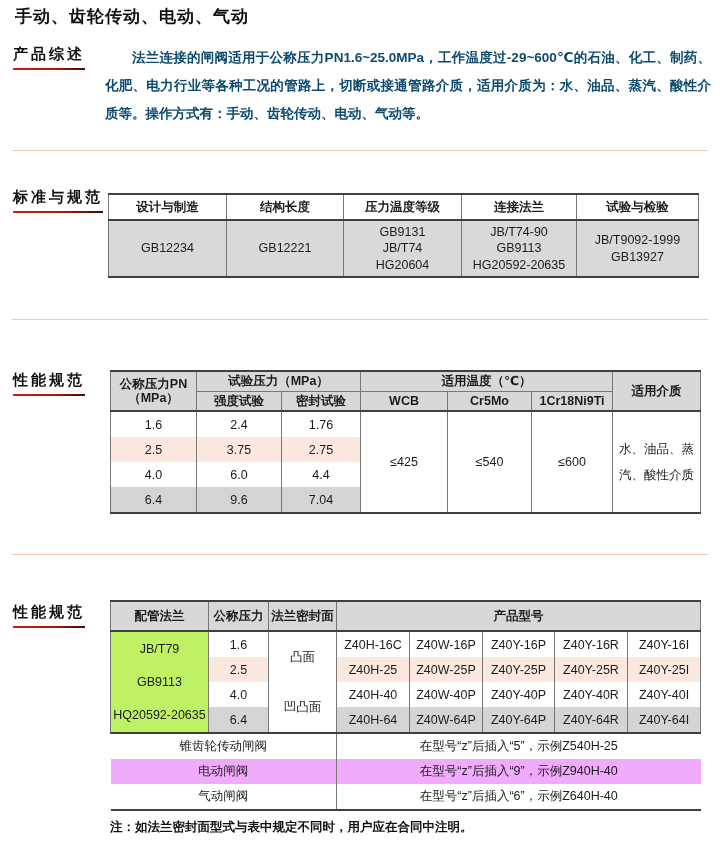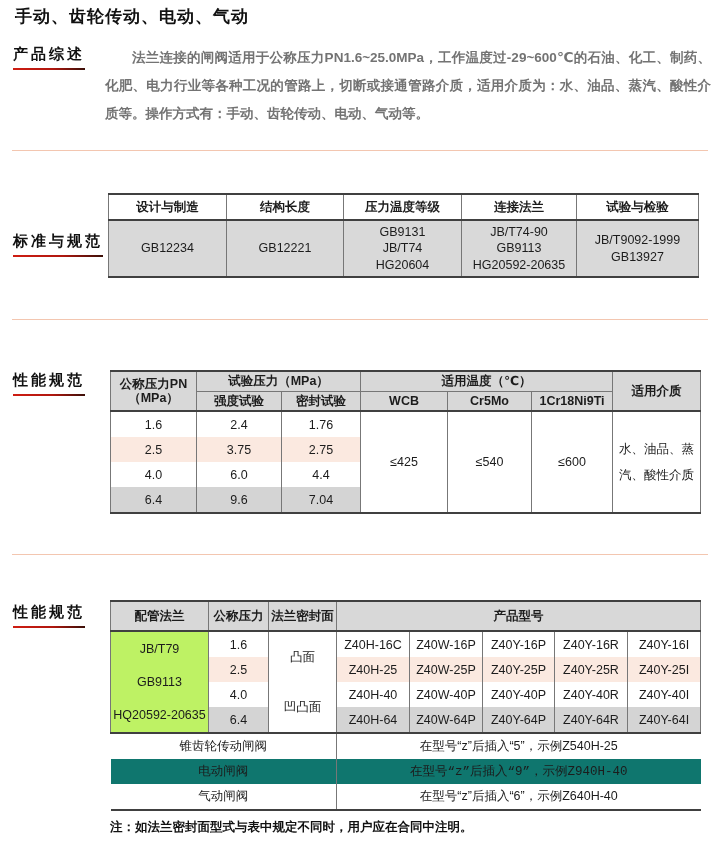--- a/index.html
+++ b/index.html
@@ -8,27 +8,27 @@
     font-family:"Liberation Sans","DejaVu Sans",sans-serif;color:#1c1c1c;
   }
   
   .page-title{
     position:absolute;left:15px;top:5px;font-size:17px;font-weight:bold;letter-spacing:1px;color:#111;
   }
   .sec-label{position:absolute;left:13px;}
   .sec-label .txt{font-size:15px;font-weight:bold;letter-spacing:3px;color:#111;white-space:nowrap;}
   .sec-label .line{height:2px;margin-top:4px;background:linear-gradient(90deg,#cf1d12 0%,#b0170f 55%,#3a0f08 100%);}
   .lab-overview{top:45px;}
-  .lab-standards{top:188px;margin-top:44px;}
+  .lab-standards{top:188px;}
   .lab-perf1{top:371px;}
   .lab-perf2{top:603px;}
   
   .overview-para{
     position:absolute;left:105px;top:44px;width:606px;
-    font-size:13.5px;font-weight:bold;line-height:28px;text-align:justify;text-indent:2em;color:#737373;
+    font-size:13.5px;font-weight:bold;line-height:28px;text-align:justify;text-indent:2em;color:#0c4a6e;
   }
   
   .divider{position:absolute;left:12px;width:696px;height:1px;background:#f3c6b0;}
   .div1{top:150px;} .div2{top:319px;} .div3{top:554px;}
   
   table{border-collapse:collapse;table-layout:fixed;font-size:12.5px;color:#1c1c1c;}
   th,td{padding:0;text-align:center;vertical-align:middle;}
   
   .t1{position:absolute;left:108px;top:193px;width:590px;
       border-top:2px solid #404040;border-bottom:2px solid #404040;}
@@ -57,21 +57,21 @@
          border-left:1px solid #777;border-right:1px solid #777;border-bottom:2px solid #404040;}
   .t3 td{height:25px;border-left:1px solid #777;border-right:1px solid #777;background:#ffffff;}
   .t3 tr.pink td{background:#fbe9e0;}
   .t3 tr.gray td{background:#d4d4d4;}
   .t3 td.flange{background:#bef264;}
   .t3 td.flange div{line-height:33px;}
   .t3 td.sealface{background:#ffffff;}
   .t3 tr.variant td{border-left:none;border-right:none;background:#ffffff;height:25px;}
   .t3 tr.variant.first td{border-top:2px solid #404040;}
   .t3 tr.variant td.vlabel{border-right:1px solid #777;}
-  .t3 tr.variant.pink td{background:#0f766e;font-family:Liberation Mono, monospace;}
+  .t3 tr.variant.pink td{background:#f0abfc;}
   
   .note{position:absolute;left:110px;top:819px;font-size:12.5px;font-weight:bold;color:#111;}
 </style>
 </head>
 <body>
 
 <div class="page">
 
   <div class="page-title">手动、齿轮传动、电动、气动</div>
 

